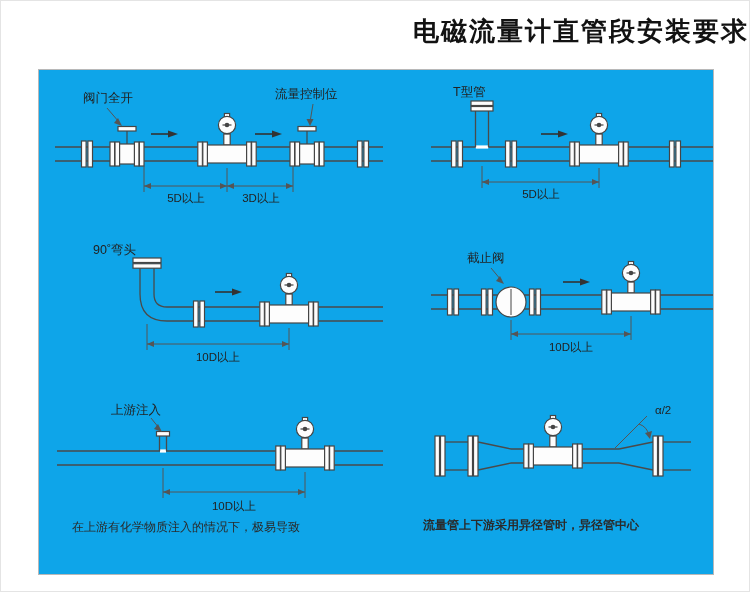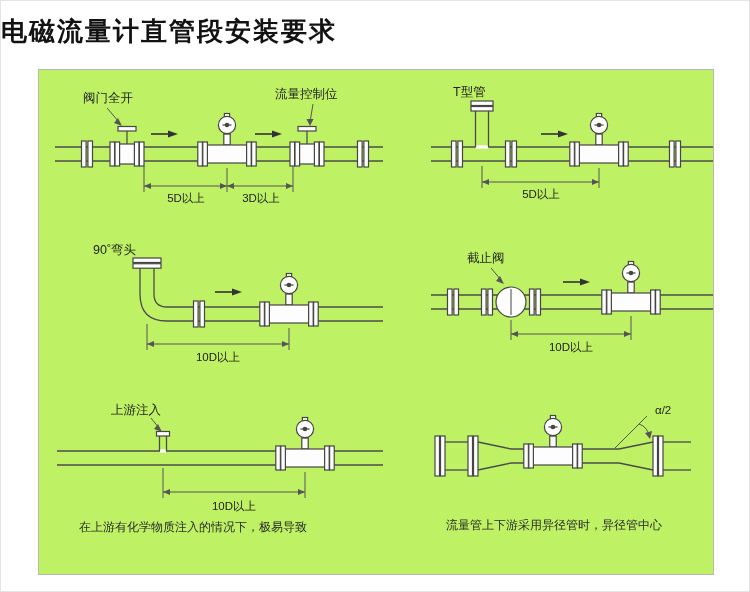--- a/index.html
+++ b/index.html
@@ -3,37 +3,37 @@
 <meta charset="utf-8">
 <style>
   * { margin:0; padding:0; box-sizing:border-box; }
   html,body { background:#fff; }
   body {
     width:750px; height:592px; position:relative; overflow:hidden;
     font-family:"Liberation Sans","DejaVu Sans",sans-serif; color:#222;
   }
   .page { width:750px; height:592px; position:relative; border:1px solid #e4e4e4; }
   .title {
-    text-align:left; font-size:26px; font-weight:700; color:#121212;
+    text-align:right; font-size:26px; font-weight:700; color:#121212;
     padding-top:13px; letter-spacing:2px;
   }
   .diagram-box {
     position:absolute; left:37px; top:68px; width:676px; height:506px;
-    border:1px solid #b8b8b8; background:#bef264;
+    border:1px solid #b8b8b8; background:#0ea5e9;
   }
   .grid {
     display:grid; grid-template-columns:376px 1fr; grid-template-rows:152px 166px auto;
     padding:12px 0 0 8px; height:100%;
   }
   .panel { position:relative; }
   svg { display:block; }
   svg text { font-family:"Liberation Sans","DejaVu Sans",sans-serif; fill:#222; }
   .caption { font-size:12px; color:#2a2a2a; line-height:1.55; }
-  .caption-left  { margin:0 0 0 32px; }
-  .caption-right { margin:16px 0 0 23px; }
+  .caption-left  { margin:0 0 0 25px; }
+  .caption-right { margin:16px 0 0 0;font-weight:bold; }
   .pipe  { stroke:#4a4a4a; stroke-width:1.3; fill:none; }
   .dimln { stroke:#555; stroke-width:1; fill:none; }
   .dimfill { fill:#555; stroke:none; }
   .leader { stroke:#555; stroke-width:1; fill:none; }
   .leadfill { fill:#555; stroke:none; }
   .flowln { stroke:#333; stroke-width:1.6; }
   .flowfill { fill:#333; stroke:none; }
 </style>
 </head>
 <body>

